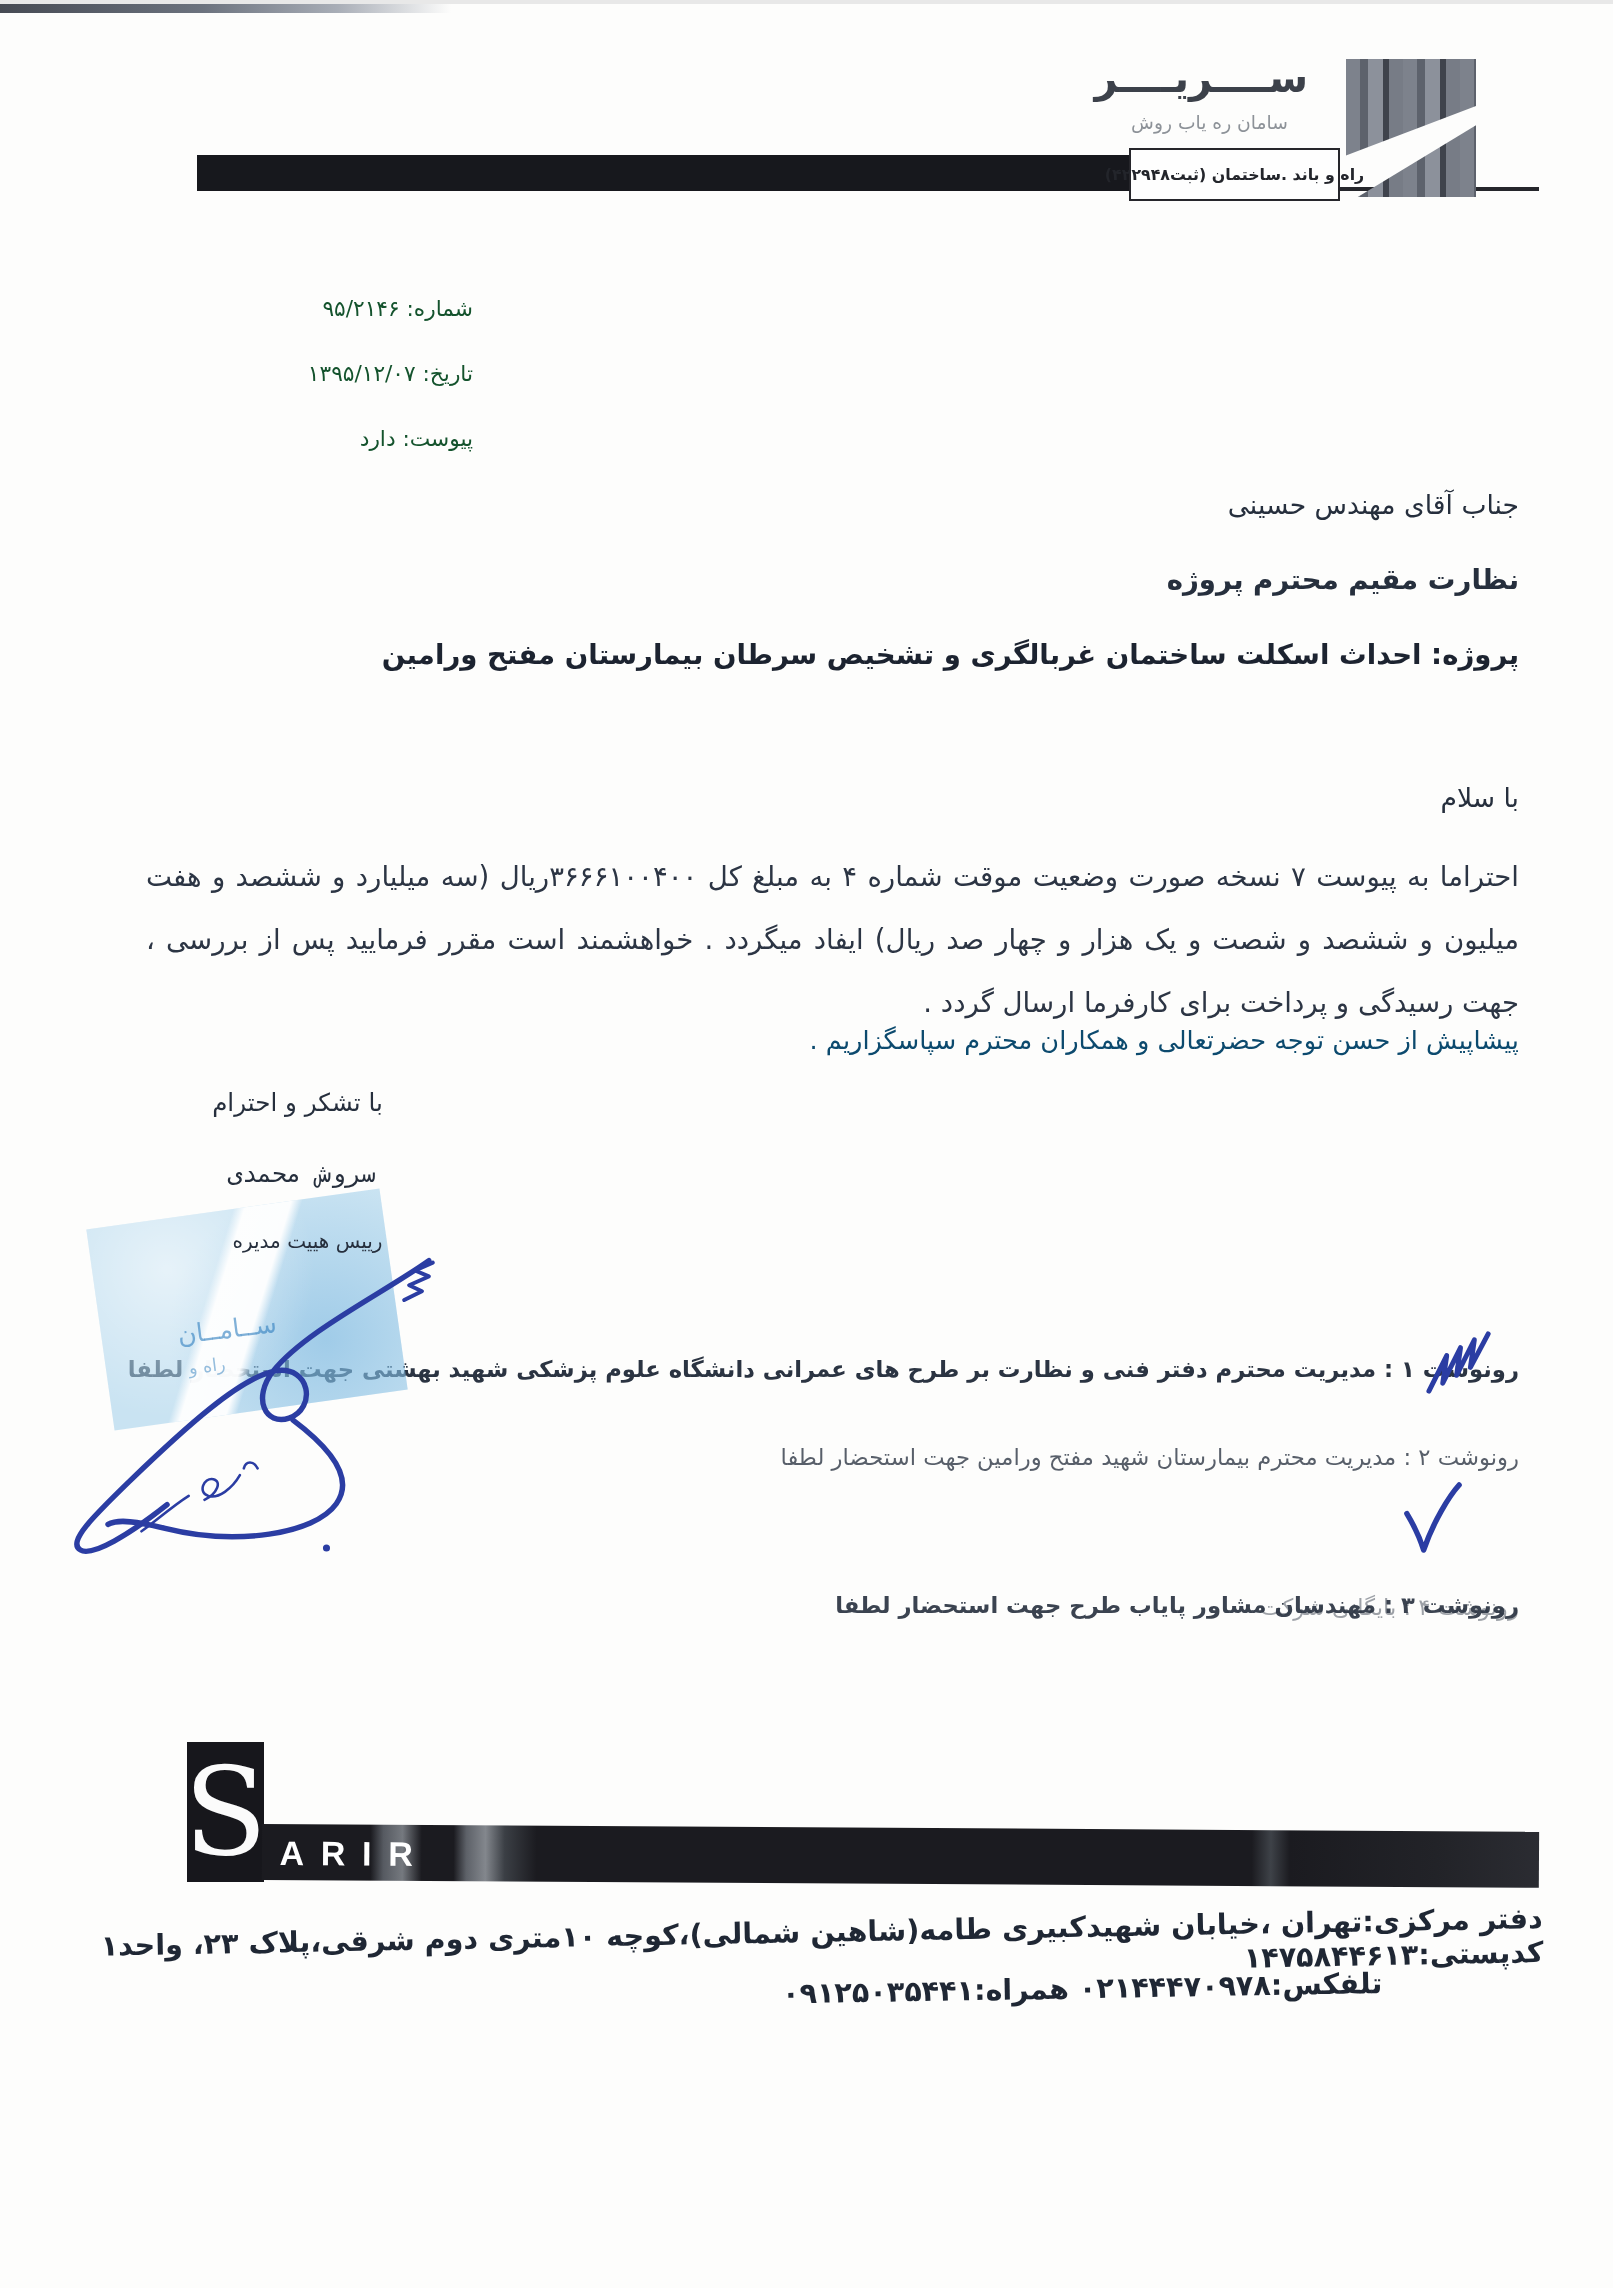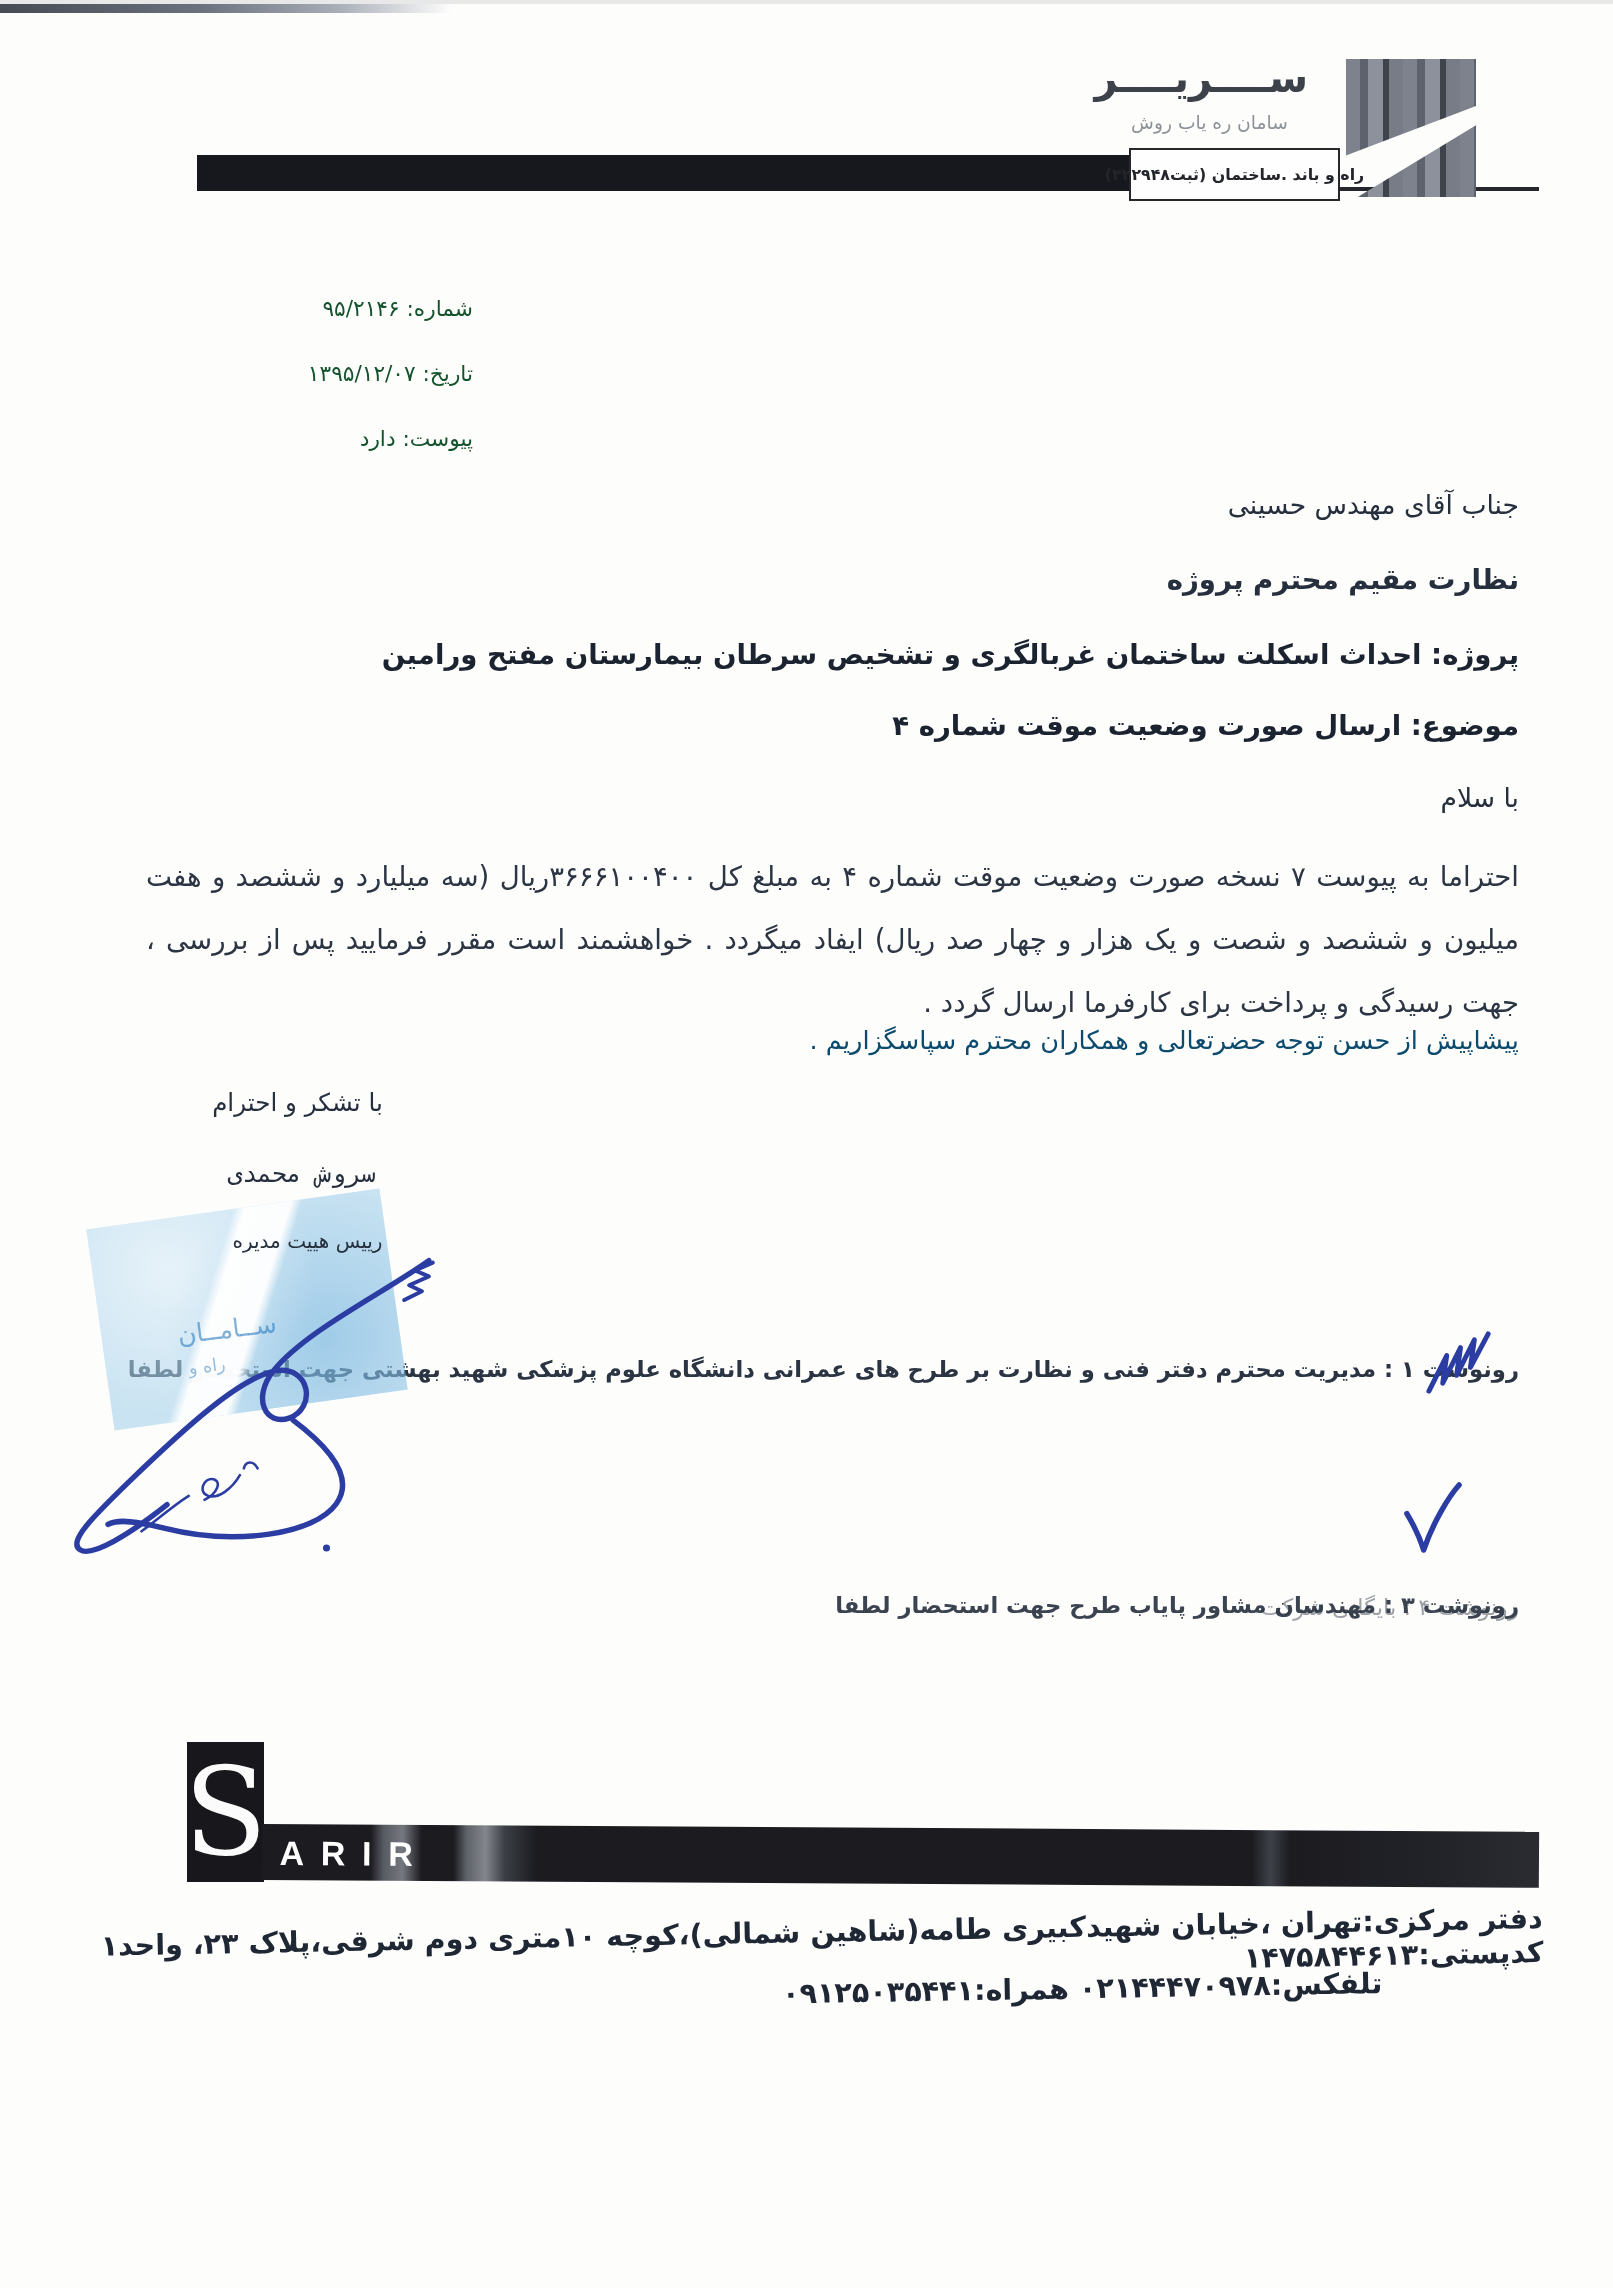--- a/index.html
+++ b/index.html
@@ -101,21 +101,20 @@
     <div class="tri logo-tri-bot"></div>
   </div>
 
   <div class="abs meta-line meta-number rtl">شماره: ۹۵/۲۱۴۶</div>
   <div class="abs meta-line meta-date rtl">تاریخ: ۱۳۹۵/۱۲/۰۷</div>
   <div class="abs meta-line meta-attach rtl">پیوست: دارد</div>
 
   <div class="abs line-r recipient-name rtl">جناب آقای مهندس حسینی</div>
   <div class="abs line-r recipient-title rtl">نظارت مقیم محترم پروژه</div>
   <div class="abs line-r project-line rtl">پروژه: احداث اسکلت ساختمان غربالگری و تشخیص سرطان بیمارستان مفتح ورامین</div>
-  <div class="abs line-r subject-line rtl">موضوع: ارسال صورت وضعیت موقت شماره ۴</div>
   <div class="abs line-r salutation rtl">با سلام</div>
 
   <div class="abs body-par rtl">احتراما به پیوست ۷ نسخه صورت وضعیت موقت شماره ۴ به مبلغ کل ۳۶۶۶۱۰۰۴۰۰ریال (سه میلیارد و ششصد و هفت میلیون و ششصد و شصت و یک هزار و چهار صد ریال) ایفاد میگردد . خواهشمند است مقرر فرمایید پس از بررسی ، جهت رسیدگی و پرداخت برای کارفرما ارسال گردد .</div>
   <div class="abs line-r closing rtl">پیشاپیش از حسن توجه حضرتعالی و همکاران محترم سپاسگزاریم .</div>
 
   <div class="abs sig-regards rtl">با تشکر و احترام</div>
   <div class="abs sig-name rtl">سروش محمدی</div>
   <div class="abs sig-role rtl">رییس هییت مدیره</div>
   <div class="abs stamp"></div>
   <div class="abs stamp-text1 rtl">ســامــان</div>
@@ -124,20 +123,21 @@
     <g fill="none" stroke="#2b3da3" stroke-linecap="round" stroke-linejoin="round">
       <path stroke-width="5.5" d="M388,28 C340,62 262,100 230,140 C208,168 222,196 246,188 C274,178 268,134 232,140 C196,147 140,198 84,252 C48,287 20,314 34,322 C46,329 84,306 122,276"></path>
       <path stroke-width="5.5" d="M250,190 C290,220 312,250 294,275 C272,306 192,318 120,300 C92,293 72,290 62,296"></path>
       <path stroke-width="4" d="M392,30 l-18,8 l14,6 l-20,9 l13,6 l-18,9"></path>
       <path stroke-width="2.6" d="M196,246 c-8,14 -22,24 -32,21 c-11,-3 -5,-19 5,-17 c9,2 4,15 -9,21 m-16,-4 c-16,10 -34,26 -48,36 m118,-64 c-4,-8 -12,-8 -14,0"></path>
       <circle cx="284" cy="320" r="3.6" fill="#2b3da3" stroke="none"></circle>
     </g>
   </svg>
 
   <div class="abs line-r cc-line cc-1 rtl">رونوشت ۱ : مدیریت محترم دفتر فنی و نظارت بر طرح های عمرانی دانشگاه علوم پزشکی شهید بهشتی جهت استحضار لطفا</div>
+  <div class="abs line-r cc-line cc-2 rtl">رونوشت ۲ : مدیریت محترم بیمارستان شهید مفتح ورامین جهت استحضار لطفا</div>
   <div class="abs line-r cc-line cc-3 rtl">رونوشت ۳ : مهندسان مشاور پایاب طرح جهت استحضار لطفا</div>
   <div class="abs line-r cc-line cc-4 rtl">رونوشت ۴ : بایگانی شرکت</div>
   <svg class="abs scribble-svg" width="84" height="81" viewBox="0 0 85 82">
     <path fill="none" stroke="#2b3da3" stroke-width="5" stroke-linecap="round" stroke-linejoin="round" d="M8,72 L26,36 L22,64 L40,28 L36,56 L54,20 L50,48 L68,14"></path>
   </svg>
   <svg class="abs check-svg" width="69" height="81" viewBox="0 0 70 82">
     <path fill="none" stroke="#2b3da3" stroke-width="5.5" stroke-linecap="round" stroke-linejoin="round" d="M10,36 C16,46 23,60 27,73 C37,44 53,18 63,7"></path>
   </svg>
 
   <div class="abs s-box">

